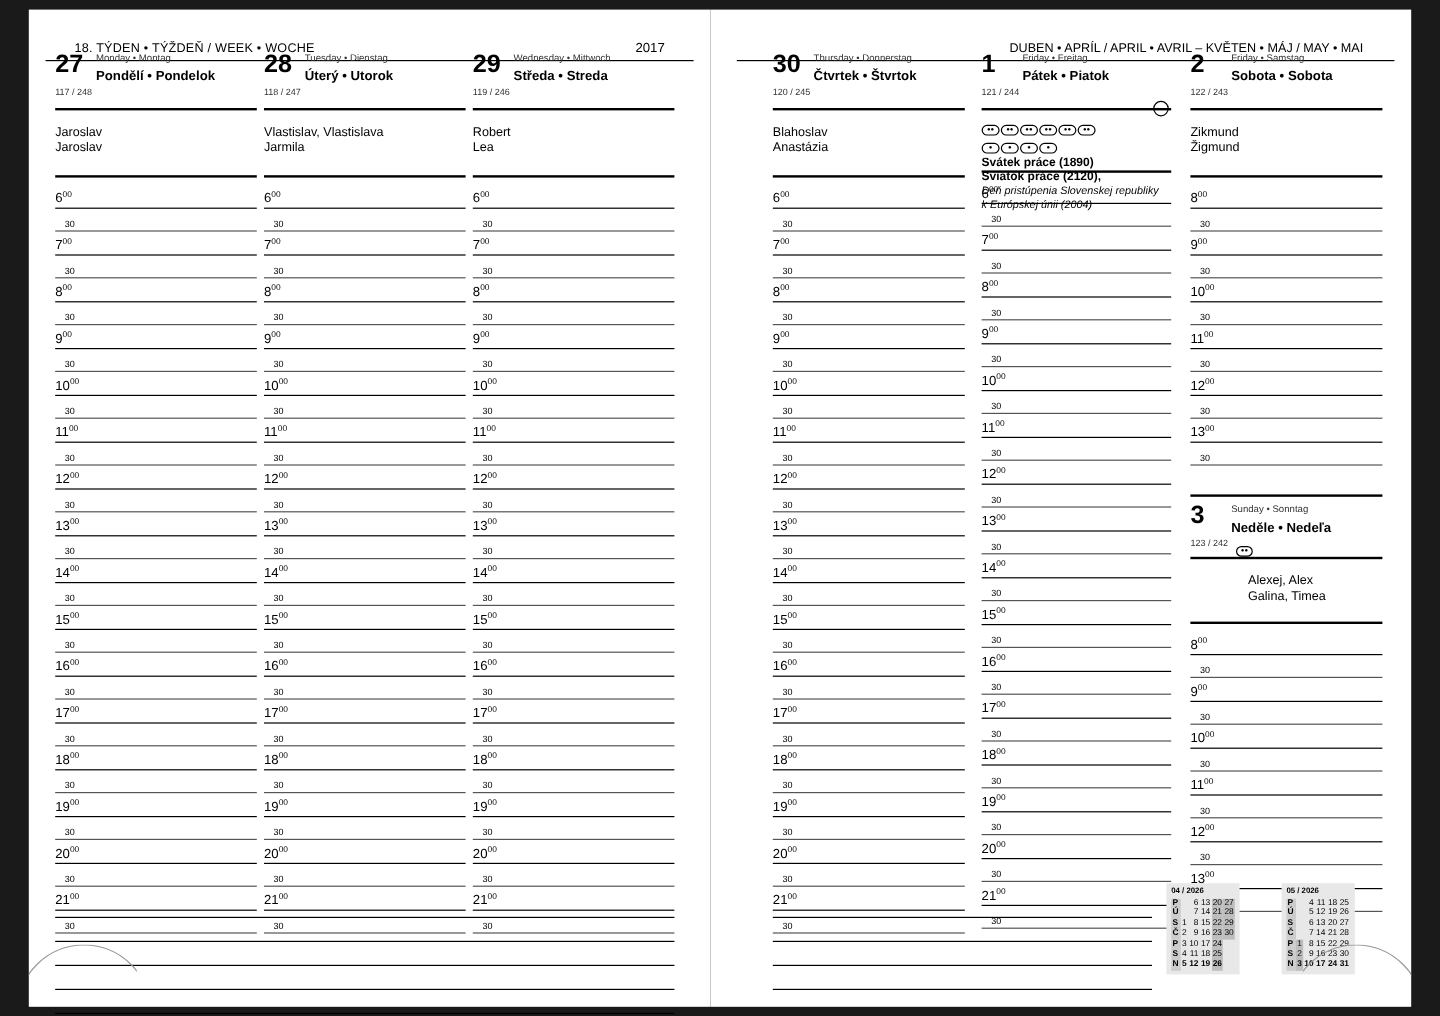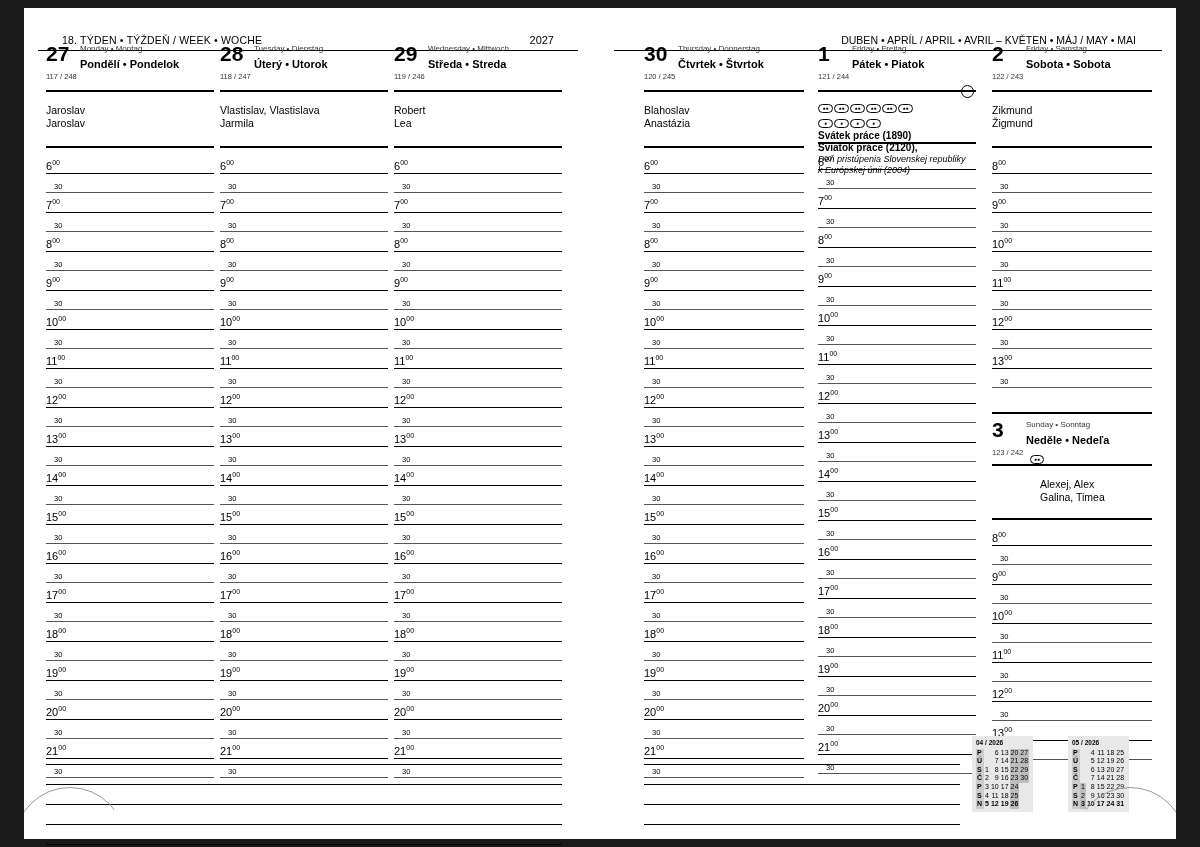--- a/index.html
+++ b/index.html
@@ -52,21 +52,21 @@
   .moon{display:inline-block;width:11px;height:11px;border:1px solid #000;border-radius:50%;}
   .moon-half{display:inline-block;width:12px;height:7px;border:1px solid #000;border-radius:6px;font-size:5px;text-align:center;line-height:7px;}
 </style>
 </head>
 <body>
 
 <div class="page">
 
   <div class="sheet left-sheet">
     <div class="hdr hdr-left">18. TÝDEN • TÝŽDEŇ / WEEK • WOCHE</div>
-    <div class="hdr-year">2027</div>
+    <div class="hdr-year">2017</div>
     <div class="rule" style="left:14px;right:14px;top:42px;"></div>
   </div>
 
   <div class="spine"></div>
 
   <div class="sheet right-sheet">
     <div class="hdr-right">DUBEN • APRÍL / APRIL • AVRIL – KVĚTEN • MÁJ / MAY • MAI</div>
     <div class="rule" style="left:14px;right:14px;top:42px;"></div>
   </div>
 

